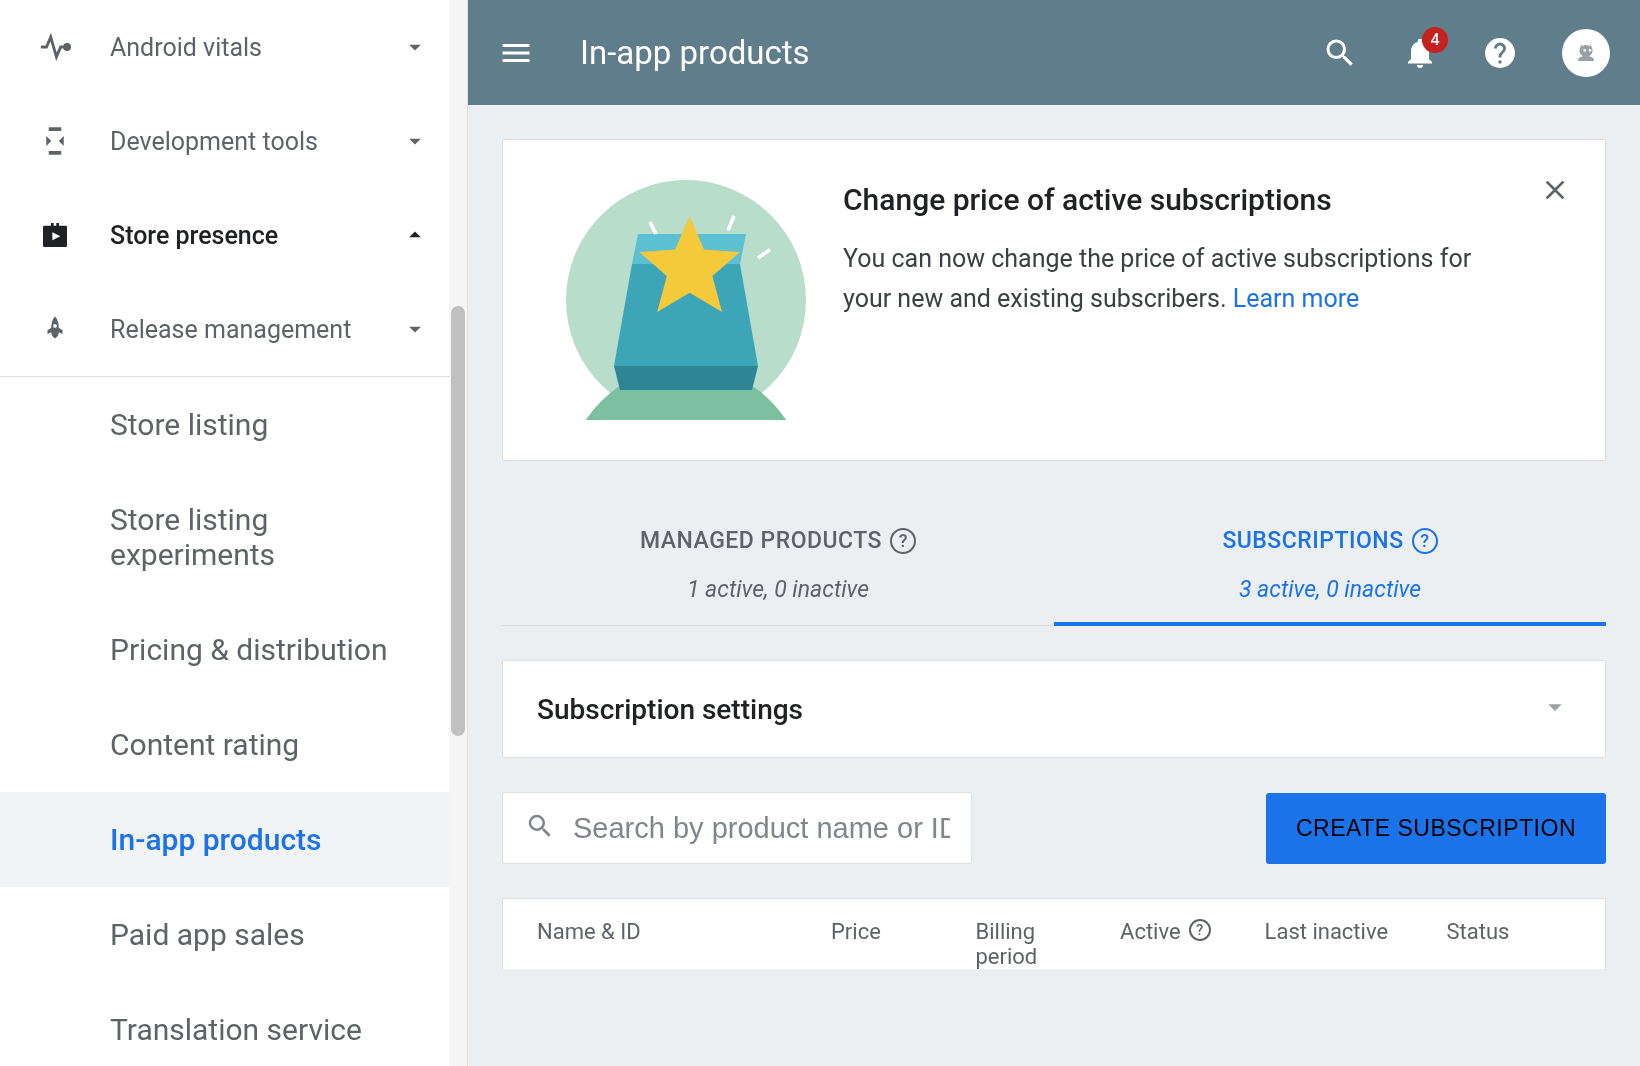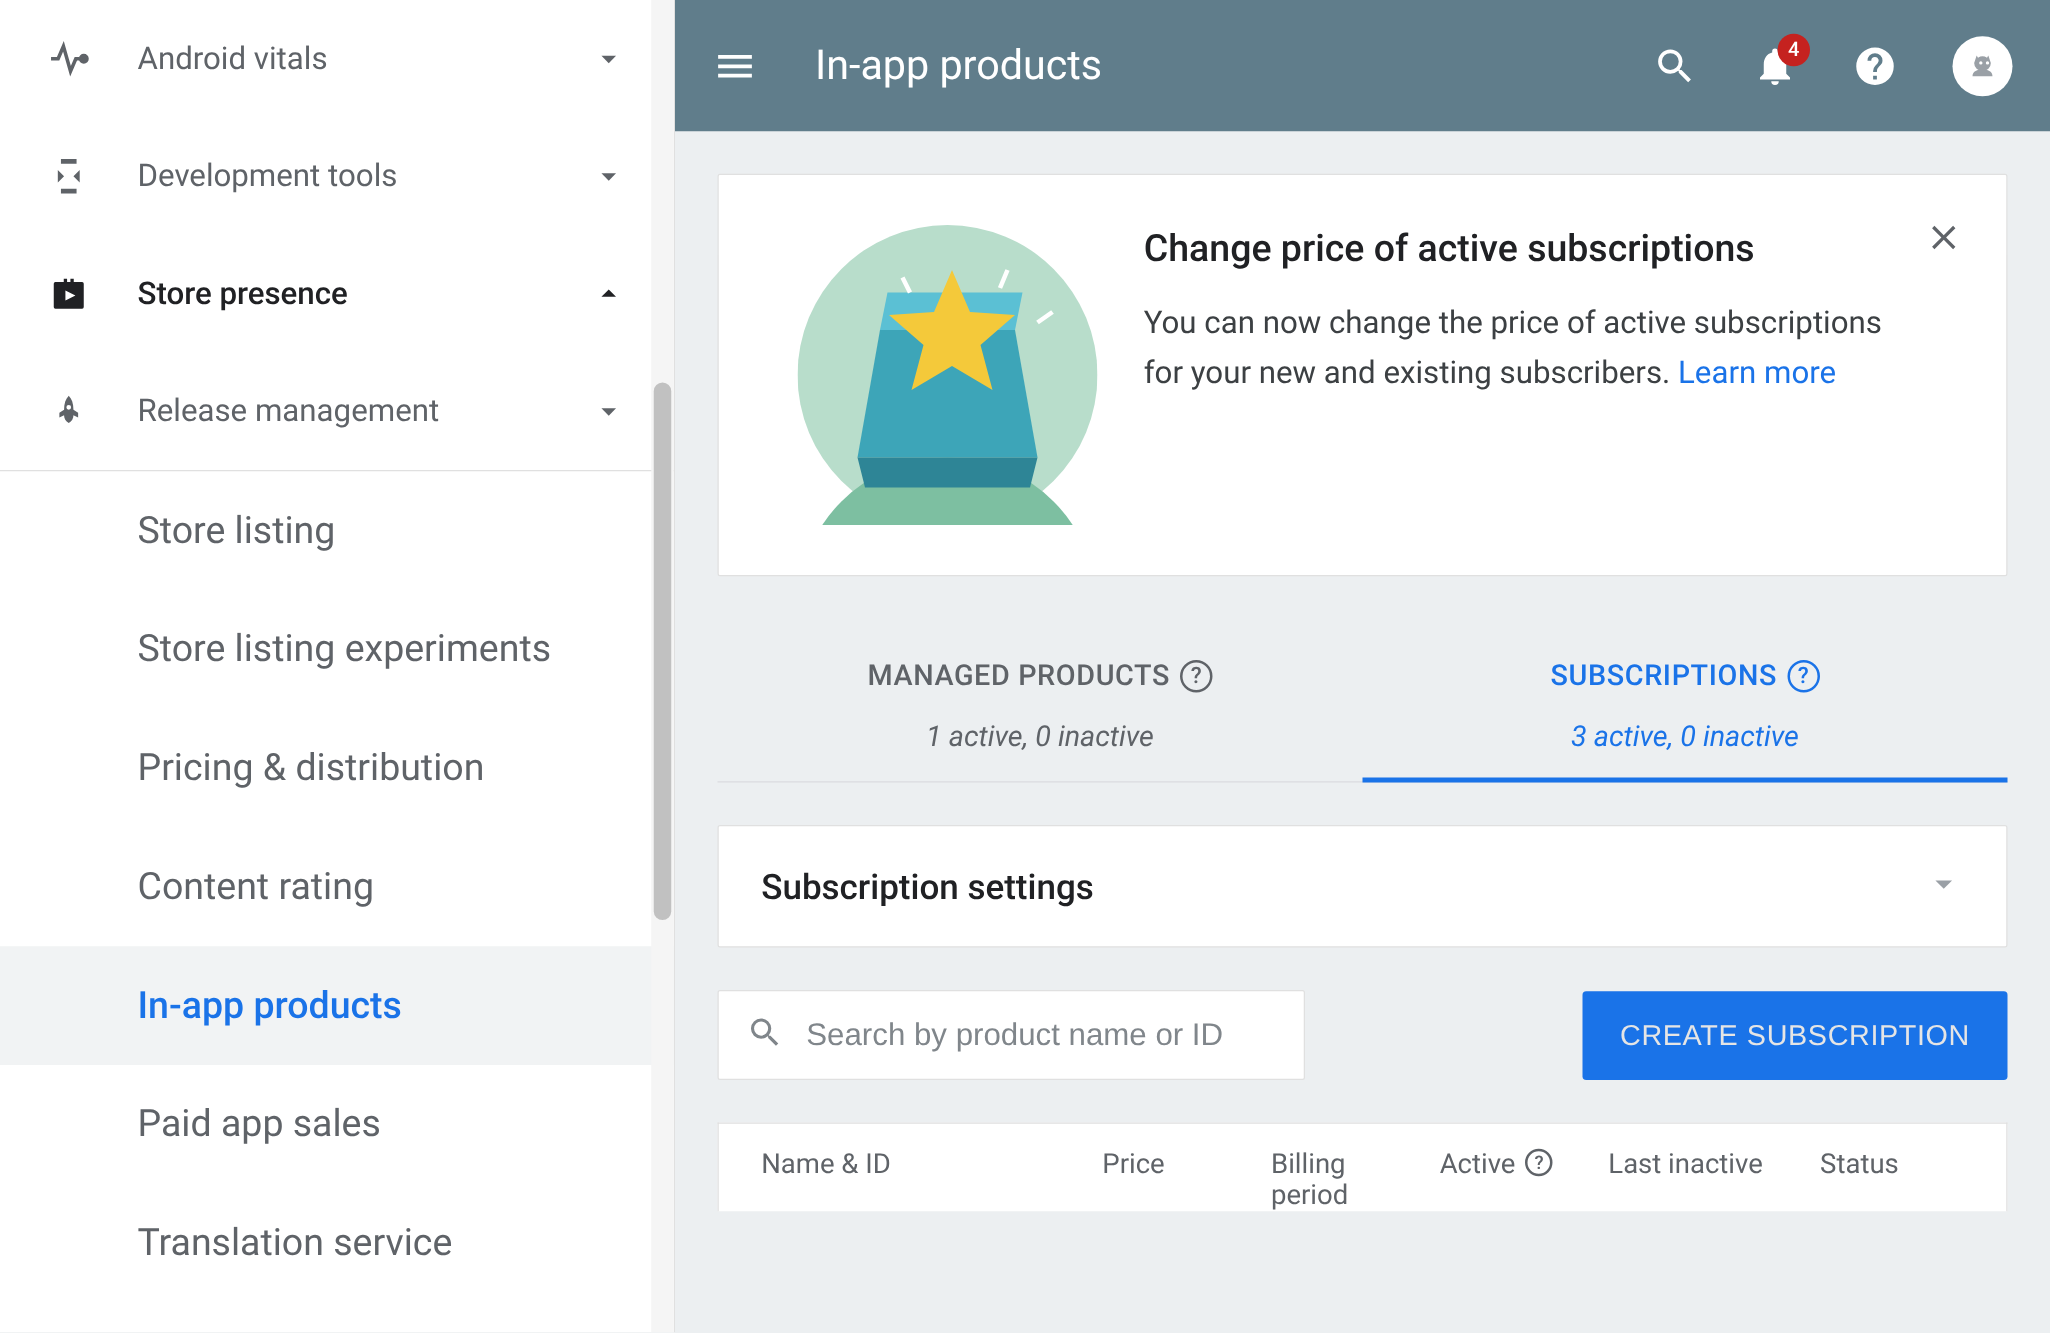--- a/index.html
+++ b/index.html
@@ -8,21 +8,21 @@
       background: #ECEFF1;
       overflow: hidden;
       width: 1640px;
       height: 1066px;
     }
     .layout {
       display: flex;
       height: 100%;
     }
     .sidebar {
-      width: 540px;
+      width: 468px;
       background: #fff;
       border-right: 1px solid #e0e0e0;
       overflow-y: auto;
       flex-shrink: 0;
       position: relative;
     }
     .sidebar-item {
       display: flex;
       align-items: center;
       padding: 30px 38px;
@@ -265,29 +265,29 @@
       border: 1px solid #e0e0e0;
       border-radius: 2px;
       padding: 18px 22px;
       display: flex;
       align-items: center;
       gap: 18px;
     }
     .search-input {
       border: none;
       outline: none;
-      font-size: 25px;
+      font-size: 29px;
       color: #5f6368;
       flex: 1;
     }
     .search-input::placeholder { color: #80868b; }
     .spacer { flex: 1; }
     .btn-primary {
       background: #1a73e8;
-      color: #e5e5e5;
+      color: #000000;
       font-size: 23px;
       font-weight: 500;
       letter-spacing: 0.5px;
       padding: 22px 30px;
       border: none;
       border-radius: 3px;
       cursor: pointer;
     }
     .table-header {
       display: flex;

